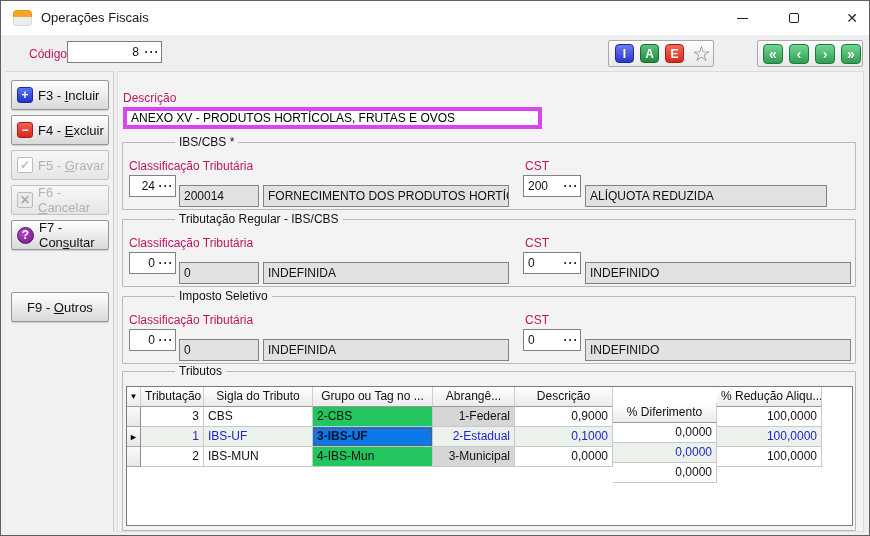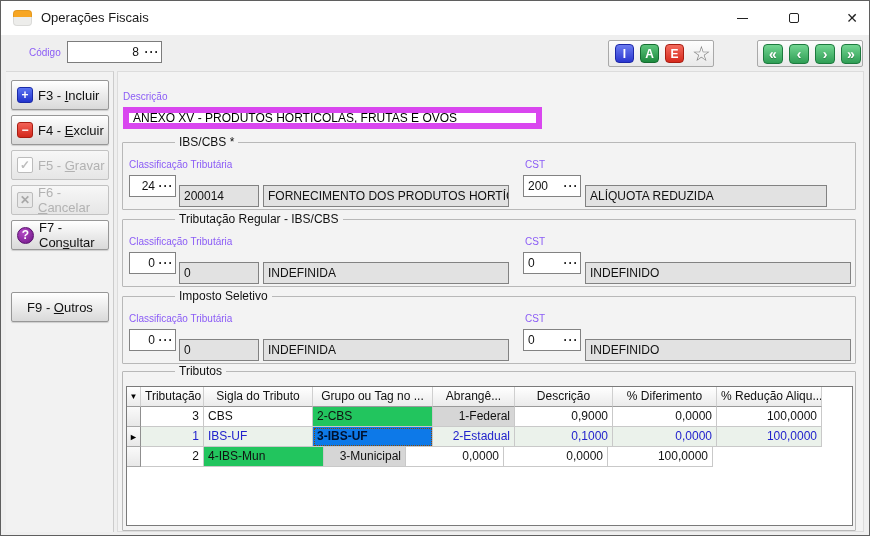--- a/index.html
+++ b/index.html
@@ -51,43 +51,43 @@
     color:#fff; font-weight:bold; font-size:12px; line-height:1; border-radius:3px; }
   .ic-plus  { background:linear-gradient(#5a74f2,#2233cc); border:1px solid #1a2aa8; }
   .ic-minus { background:linear-gradient(#f26156,#d3281c); border:1px solid #a81d12; }
   .ic-check { background:#fdfdfd; border:1px solid #bcbcbc; color:#bcbcbc; border-radius:2px; }
   .ic-xmark { background:#e9e9e9; border:1px solid #bcbcbc; color:#a8a8a8; border-radius:2px; }
   .ic-quest { background:radial-gradient(circle at 35% 30%, #b44cc6, #6f1486); border:1px solid #570f6b; border-radius:50%; width:17px; height:17px; }
   .sb-f3 { top:8px; } .sb-f4 { top:43px; } .sb-f5 { top:78px; } .sb-f6 { top:113px; } .sb-f7 { top:148px; } .sb-f9 { top:220px; }
 
   
   .main { position:absolute; left:116px; top:70px; width:747px; height:461px; background:#f3f3f3; border:1px solid #dcdcdc; }
-  .lbl { position:absolute; font-size:10px; color:#8b5cf6; }
-  input.tf { position:absolute; height:22px; border:6px solid #d946ef; background:#fff; font:12px "Liberation Sans",sans-serif; padding:0 4px; }
+  .lbl { position:absolute; font-size:12px; color:#be185d; }
+  input.tf { position:absolute; height:22px; border:4px solid #d946ef; background:#fff; font:12px "Liberation Sans",sans-serif; padding:0 4px; }
   .fld { position:absolute; height:22px; border:1px solid #828282; background:#fff; display:flex; align-items:center; overflow:hidden; white-space:nowrap; }
   .fld.gray { background:#e2e2e2;margin-top:10px; }
   .fld .v-left { flex:1; padding-left:4px; text-align:left; overflow:hidden; }
   .fld .v-right { flex:1; padding-right:2px; text-align:right; }
 
   .group { position:absolute; left:121px; width:734px; border:1px solid #b8b8b8; border-radius:1px; }
   .group-title { position:absolute; top:-8px; left:8px; background:#f3f3f3; padding:0 4px; font-size:12px;margin-left:44px; }
   .g1 { top:141px; height:68px; } .g2 { top:218px; height:68px; } .g3 { top:295px; height:68px; }
   .g4 { top:370px; height:160px; }
 
   
   .grid { position:absolute; left:125px; top:385px; width:727px; height:140px; background:#fff; border:1px solid #7a7a7a; overflow:hidden; }
   .g-row { display:flex; height:20px; }
   .gc { height:20px; line-height:19px; padding:0 4px; overflow:hidden; white-space:nowrap; border-right:1px solid #c9c9c9; border-bottom:1px solid #c9c9c9; }
   .c0 { width:14px; padding:0; text-align:center; background:linear-gradient(#fafafa,#e8e8e8); border-right:1px solid #8f8f8f; border-bottom:1px solid #a8a8a8; font-size:8px; line-height:20px; color:#000; }
   .c1 { width:63px; text-align:right; }
   .c2 { width:109px; text-align:left; }
   .c3 { width:120px; text-align:left; background:#22c55e; }
   .c4 { width:82px; text-align:right; background:#d6d6d6; }
   .c5 { width:98px; text-align:right; }
-  .c6 { width:104px; text-align:right; }
+  .c6 { width:104px; text-align:right;margin-top:16px; }
   .c7 { width:105px; text-align:right; }
   .g-head .gc { background:linear-gradient(#ffffff,#ebebeb); border-right:1px solid #cfcfcf; border-bottom:1px solid #9a9a9a; text-align:center; }
   .g-head .c0 { font-size:8px; }
   .row-sel .gc { background:#ebf2eb; color:#2222cc; }
   .row-sel .c0 { background:linear-gradient(#fafafa,#e8e8e8); color:#000; font-size:9px; }
   .row-sel .cell-focus { background:#0d79e8; color:#00112e; outline:1px dotted #8a4a00; outline-offset:-2px;font-weight:bold; }
 </style>
 </head>
 <body>
 
@@ -257,20 +257,21 @@
       <div class="gc c2">IBS-UF</div>
       <div class="gc c3 cell-focus">3-IBS-UF</div>
       <div class="gc c4">2-Estadual</div>
       <div class="gc c5">0,1000</div>
       <div class="gc c6">0,0000</div>
       <div class="gc c7">100,0000</div>
     </div>
     <div class="g-row">
       <div class="gc c0"></div>
       <div class="gc c1">2</div>
+      <div class="gc c2">IBS-MUN</div>
       <div class="gc c3">4-IBS-Mun</div>
       <div class="gc c4">3-Municipal</div>
       <div class="gc c5">0,0000</div>
       <div class="gc c6">0,0000</div>
       <div class="gc c7">100,0000</div>
     </div>
   </div>
 
 </div>
 

